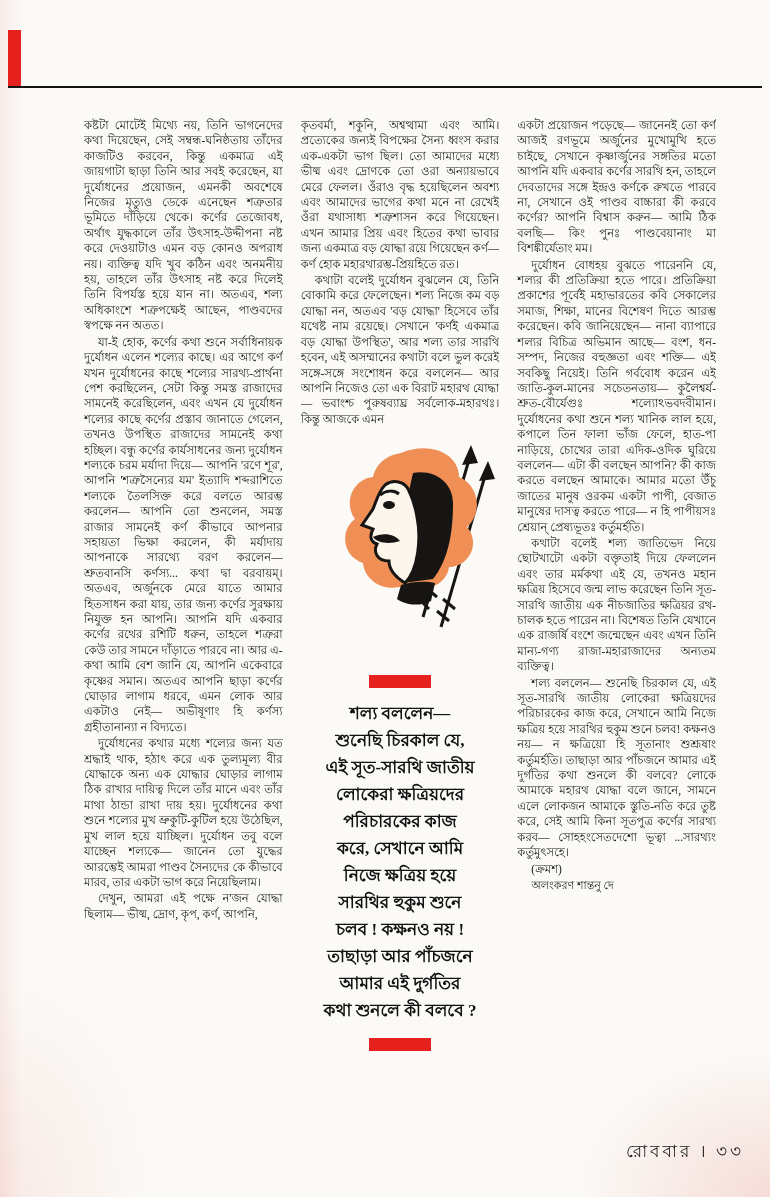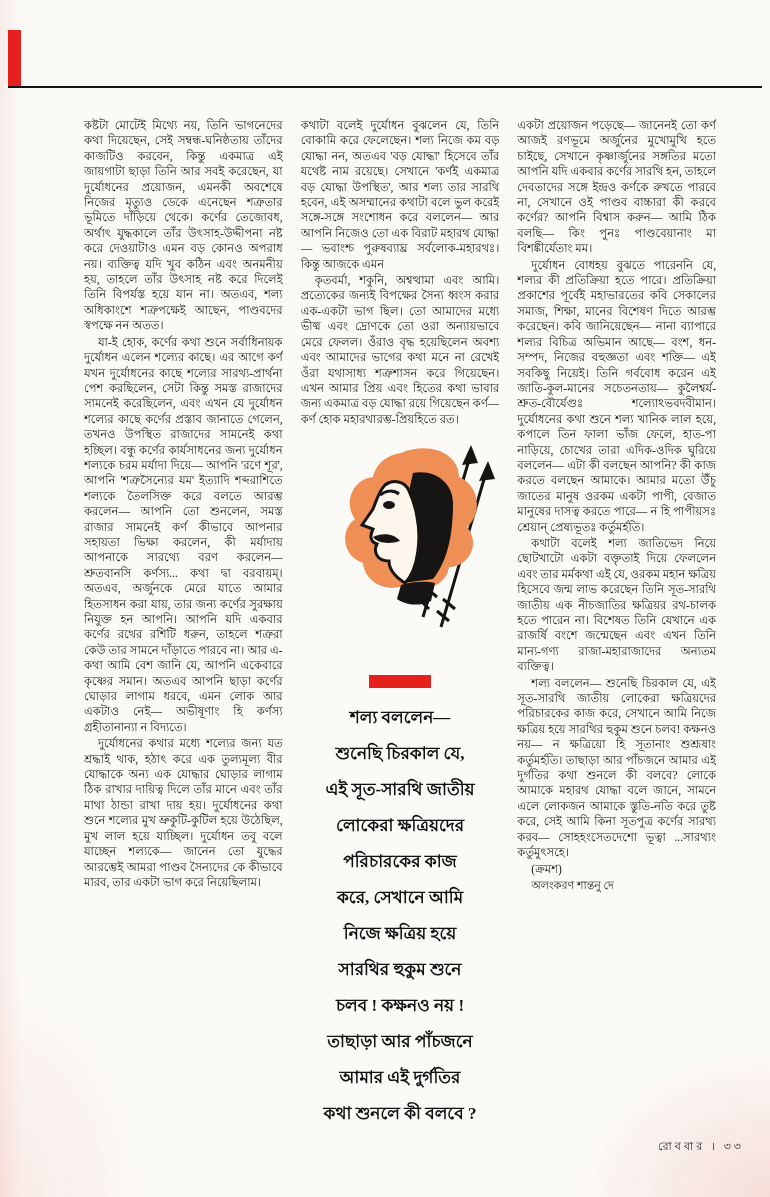--- a/index.html
+++ b/index.html
@@ -32,49 +32,50 @@
   }
   .col p{margin:0 0 1px 0;text-indent:14px;}
   .col p:first-child{text-indent:0;}
   .illus-wrap{width:200px;height:228px;margin:4px auto 0;}
   .redbar{
     width:62px;height:13px;background:var(--red,#e5201d);
     margin:16px auto 12px;
   }
   .redbar.bottom{margin:14px auto 0;}
   .quote{
-    font-weight:700;font-size:17px;line-height:36px;text-align:center;
+    font-weight:700;font-size:17px;line-height:27px;text-align:center;
     white-space:pre-line;text-indent:0;color:#111;
   }
   .cont-line{margin-top:8px;text-indent:0;}
   .credit-line{text-align:left;margin-top:4px;text-indent:0;font-size:11px;}
   .folio{
     position:absolute;right:26px;top:1138px;
-    font-size:11px;letter-spacing:3px;color:#222;
+    font-size:17px;letter-spacing:3px;color:#222;
   }
 </style>
 </head>
 <body>
 
 <div class="page">
 
   <div class="corner-mark"></div>
   <div class="top-rule"></div>
 
   <div class="content">
 
     <div class="col">
       <p>কষ্টটা মোটেই মিথ্যে নয়, তিনি ভাগনেদের কথা দিয়েছেন, সেই সম্বন্ধ-ঘনিষ্ঠতায় তাঁদের কাজটিও করবেন, কিন্তু একমাত্র এই জায়গাটা ছাড়া তিনি আর সবই করেছেন, যা দুর্যোধনের প্রয়োজন, এমনকী অবশেষে নিজের মৃত্যুও ডেকে এনেছেন শত্রুতার ভূমিতে দাঁড়িয়ে থেকে। কর্ণের তেজোবধ, অর্থাৎ যুদ্ধকালে তাঁর উৎসাহ-উদ্দীপনা নষ্ট করে দেওয়াটাও এমন বড় কোনও অপরাধ নয়। ব্যক্তিত্ব যদি খুব কঠিন এবং অনমনীয় হয়, তাহলে তাঁর উৎসাহ নষ্ট করে দিলেই তিনি বিপর্যস্ত হয়ে যান না। অতএব, শল্য অধিকাংশে শত্রুপক্ষেই আছেন, পাণ্ডবদের স্বপক্ষে নন অতত।</p>
       <p>যা-ই হোক, কর্ণের কথা শুনে সর্বাধিনায়ক দুর্যোধন এলেন শল্যের কাছে। এর আগে কর্ণ যখন দুর্যোধনের কাছে শল্যের সারথ্য-প্রার্থনা পেশ করছিলেন, সেটা কিন্তু সমস্ত রাজাদের সামনেই করেছিলেন, এবং এখন যে দুর্যোধন শল্যের কাছে কর্ণের প্রস্তাব জানাতে গেলেন, তখনও উপস্থিত রাজাদের সামনেই কথা হচ্ছিল। বন্ধু কর্ণের কার্যসাধনের জন্য দুর্যোধন শল্যকে চরম মর্যাদা দিয়ে— আপনি 'রণে শূর', আপনি 'শত্রুসৈন্যের যম' ইত্যাদি শব্দরাশিতে শল্যকে তৈলসিক্ত করে বলতে আরম্ভ করলেন— আপনি তো শুনলেন, সমস্ত রাজার সামনেই কর্ণ কীভাবে আপনার সহায়তা ভিক্ষা করলেন, কী মর্যাদায় আপনাকে সারথ্যে বরণ করলেন— শ্রুতবানসি কর্ণস্য... কথা দ্বা বরবায়ম্‌। অতএব, অর্জুনকে মেরে যাতে আমার হিতসাধন করা যায়, তার জন্য কর্ণের সুরক্ষায় নিযুক্ত হন আপনি। আপনি যদি একবার কর্ণের রথের রশিটি ধরুন, তাহলে শত্রুরা কেউ তার সামনে দাঁড়াতে পারবে না। আর এ-কথা আমি বেশ জানি যে, আপনি একেবারে কৃষ্ণের সমান। অতএব আপনি ছাড়া কর্ণের ঘোড়ার লাগাম ধরবে, এমন লোক আর একটাও নেই— অভীষূণাং হি কর্ণস্য গ্রহীতানান্যা ন বিদ্যতে।</p>
       <p>দুর্যোধনের কথার মধ্যে শল্যের জন্য যত শ্রদ্ধাই থাক, হঠাৎ করে এক তুল্যমূল্য বীর যোদ্ধাকে অন্য এক যোদ্ধার ঘোড়ার লাগাম ঠিক রাখার দায়িত্ব দিলে তাঁর মানে এবং তাঁর মাথা ঠান্ডা রাখা দায় হয়। দুর্যোধনের কথা শুনে শল্যের মুখ ভ্রুকুটি-কুটিল হয়ে উঠেছিল, মুখ লাল হয়ে যাচ্ছিল। দুর্যোধন তবু বলে যাচ্ছেন শল্যকে— জানেন তো যুদ্ধের আরম্ভেই আমরা পাণ্ডব সৈন্যদের কে কীভাবে মারব, তার একটা ভাগ করে নিয়েছিলাম।</p>
+      <p>দেখুন, আমরা এই পক্ষে ন'জন যোদ্ধা ছিলাম— ভীষ্ম, দ্রোণ, কৃপ, কর্ণ, আপনি,</p>
     </div>
 
     <div class="col">
+      <p>কৃতবর্মা, শকুনি, অশ্বত্থামা এবং আমি। প্রত্যেকের জন্যই বিপক্ষের সৈন্য ধ্বংস করার এক-একটা ভাগ ছিল। তো আমাদের মধ্যে ভীষ্ম এবং দ্রোণকে তো ওরা অন্যায়ভাবে মেরে ফেলল। ওঁরাও বৃদ্ধ হয়েছিলেন অবশ্য এবং আমাদের ভাগের কথা মনে না রেখেই ওঁরা যথাসাধ্য শত্রুশাসন করে গিয়েছেন। এখন আমার প্রিয় এবং হিতের কথা ভাবার জন্য একমাত্র বড় যোদ্ধা রয়ে গিয়েছেন কর্ণ— কর্ণ হোক মহারথারম্ভ-প্রিয়হিতে রত।</p>
       <p>কথাটা বলেই দুর্যোধন বুঝলেন যে, তিনি বোকামি করে ফেলেছেন। শল্য নিজে কম বড় যোদ্ধা নন, অতএব 'বড় যোদ্ধা' হিসেবে তাঁর যথেষ্ট নাম রয়েছে। সেখানে 'কর্ণই একমাত্র বড় যোদ্ধা উপস্থিত', আর শল্য তার সারথি হবেন, এই অসম্মানের কথাটা বলে ভুল করেই সঙ্গে-সঙ্গে সংশোধন করে বললেন— আর আপনি নিজেও তো এক বিরাট মহারথ যোদ্ধা— ভবাংশ্চ পুরুষব্যাঘ্র সর্বলোক-মহারথঃ। কিন্তু আজকে এমন</p>
-      <p>কৃতবর্মা, শকুনি, অশ্বত্থামা এবং আমি। প্রত্যেকের জন্যই বিপক্ষের সৈন্য ধ্বংস করার এক-একটা ভাগ ছিল। তো আমাদের মধ্যে ভীষ্ম এবং দ্রোণকে তো ওরা অন্যায়ভাবে মেরে ফেলল। ওঁরাও বৃদ্ধ হয়েছিলেন অবশ্য এবং আমাদের ভাগের কথা মনে না রেখেই ওঁরা যথাসাধ্য শত্রুশাসন করে গিয়েছেন। এখন আমার প্রিয় এবং হিতের কথা ভাবার জন্য একমাত্র বড় যোদ্ধা রয়ে গিয়েছেন কর্ণ— কর্ণ হোক মহারথারম্ভ-প্রিয়হিতে রত।</p>
 
       <div class="illus-wrap">
         <svg width="200" height="228" viewBox="0 0 200 228" xmlns="http://www.w3.org/2000/svg">
 
           <g stroke="var(--ink,#171513)" stroke-width="3">
             <line x1="122" y1="186" x2="170" y2="22"></line>
             <line x1="140" y1="196" x2="186" y2="38"></line>
             <line x1="118" y1="168" x2="128" y2="178"></line>
             <line x1="124" y1="156" x2="136" y2="166"></line>
             <line x1="136" y1="180" x2="148" y2="190"></line>
@@ -110,21 +111,21 @@
 চলব ! কক্ষনও নয় !
 তাছাড়া আর পাঁচজনে
 আমার এই দুর্গতির
 কথা শুনলে কী বলবে ?</div>
       <div class="redbar bottom"></div>
     </div>
 
     <div class="col">
       <p>একটা প্রয়োজন পড়েছে— জানেনই তো কর্ণ আজই রণভূমে অর্জুনের মুখোমুখি হতে চাইছে, সেখানে কৃষ্ণার্জুনের সঙ্গতির মতো আপনি যদি একবার কর্ণের সারথি হন, তাহলে দেবতাদের সঙ্গে ইন্দ্রও কর্ণকে রুখতে পারবে না, সেখানে ওই পাণ্ডব বাচ্চারা কী করবে কর্ণের? আপনি বিশ্বাস করুন— আমি ঠিক বলছি— কিং পুনঃ পাণ্ডবেয়ানাং মা বিশঙ্কীর্যেতাং মম।</p>
       <p>দুর্যোধন বোধহয় বুঝতে পারেননি যে, শল্যর কী প্রতিক্রিয়া হতে পারে। প্রতিক্রিয়া প্রকাশের পূর্বেই মহাভারতের কবি সেকালের সমাজ, শিক্ষা, মানের বিশেষণ দিতে আরম্ভ করেছেন। কবি জানিয়েছেন— নানা ব্যাপারে শল্যর বিচিত্র অভিমান আছে— বংশ, ধন-সম্পদ, নিজের বহুজ্ঞতা এবং শক্তি— এই সবকিছু নিয়েই। তিনি গর্ববোধ করেন এই জাতি-কুল-মানের সচেতনতায়— কুলৈশ্বর্য-শ্রুত-বৌর্যেগুঃ শল্যোঽভবদবীমান। দুর্যোধনের কথা শুনে শল্য খানিক লাল হয়ে, কপালে তিন ফালা ভাঁজ ফেলে, হাত-পা নাড়িয়ে, চোখের তারা এদিক-ওদিক ঘুরিয়ে বললেন— এটা কী বলছেন আপনি? কী কাজ করতে বলছেন আমাকে। আমার মতো উঁচু জাতের মানুষ ওরকম একটা পাপী, বেজাত মানুষের দাসত্ব করতে পারে— ন হি পাপীয়সঃ শ্রেয়ান্‌ প্রেষ্যভূতঃ কর্তুমর্হতি।</p>
-      <p>কথাটা বলেই শল্য জাতিভেদ নিয়ে ছোটখাটো একটা বক্তৃতাই দিয়ে ফেললেন এবং তার মর্মকথা এই যে, ওরকম মহান ক্ষত্রিয় হিসেবে জন্ম লাভ করেছেন তিনি সূত-সারথি জাতীয় এক নীচজাতির ক্ষত্রিয়র রথ-চালক হতে পারেন না। বিশেষত তিনি যেখানে এক রাজর্ষি বংশে জন্মেছেন এবং এখন তিনি মান্য-গণ্য রাজা-মহারাজাদের অন্যতম ব্যক্তিত্ব।</p>
+      <p>কথাটা বলেই শল্য জাতিভেদ নিয়ে ছোটখাটো একটা বক্তৃতাই দিয়ে ফেললেন এবং তার মর্মকথা এই যে, তখনও মহান ক্ষত্রিয় হিসেবে জন্ম লাভ করেছেন তিনি সূত-সারথি জাতীয় এক নীচজাতির ক্ষত্রিয়র রথ-চালক হতে পারেন না। বিশেষত তিনি যেখানে এক রাজর্ষি বংশে জন্মেছেন এবং এখন তিনি মান্য-গণ্য রাজা-মহারাজাদের অন্যতম ব্যক্তিত্ব।</p>
       <p>শল্য বললেন— শুনেছি চিরকাল যে, এই সূত-সারথি জাতীয় লোকেরা ক্ষত্রিয়দের পরিচারকের কাজ করে, সেখানে আমি নিজে ক্ষত্রিয় হয়ে সারথির হুকুম শুনে চলব! কক্ষনও নয়— ন ক্ষত্রিয়ো হি সূতানাং শুশ্রূষাং কর্তুমর্হতি। তাছাড়া আর পাঁচজনে আমার এই দুর্গতির কথা শুনলে কী বলবে? লোকে আমাকে মহারথ যোদ্ধা বলে জানে, সামনে এলে লোকজন আমাকে স্তুতি-নতি করে তুষ্ট করে, সেই আমি কিনা সূতপুত্র কর্ণের সারথ্য করব— সোহহংসেতদেশো ভূত্বা ...সারথ্যং কর্তুমুৎসহে।</p>
       <p class="cont-line">(ক্রমশ)</p>
       <p class="credit-line">অলংকরণ শান্তনু দে</p>
     </div>
 
   </div>
 
   <div class="folio">রোববার । ৩৩</div>
 
 </div>

